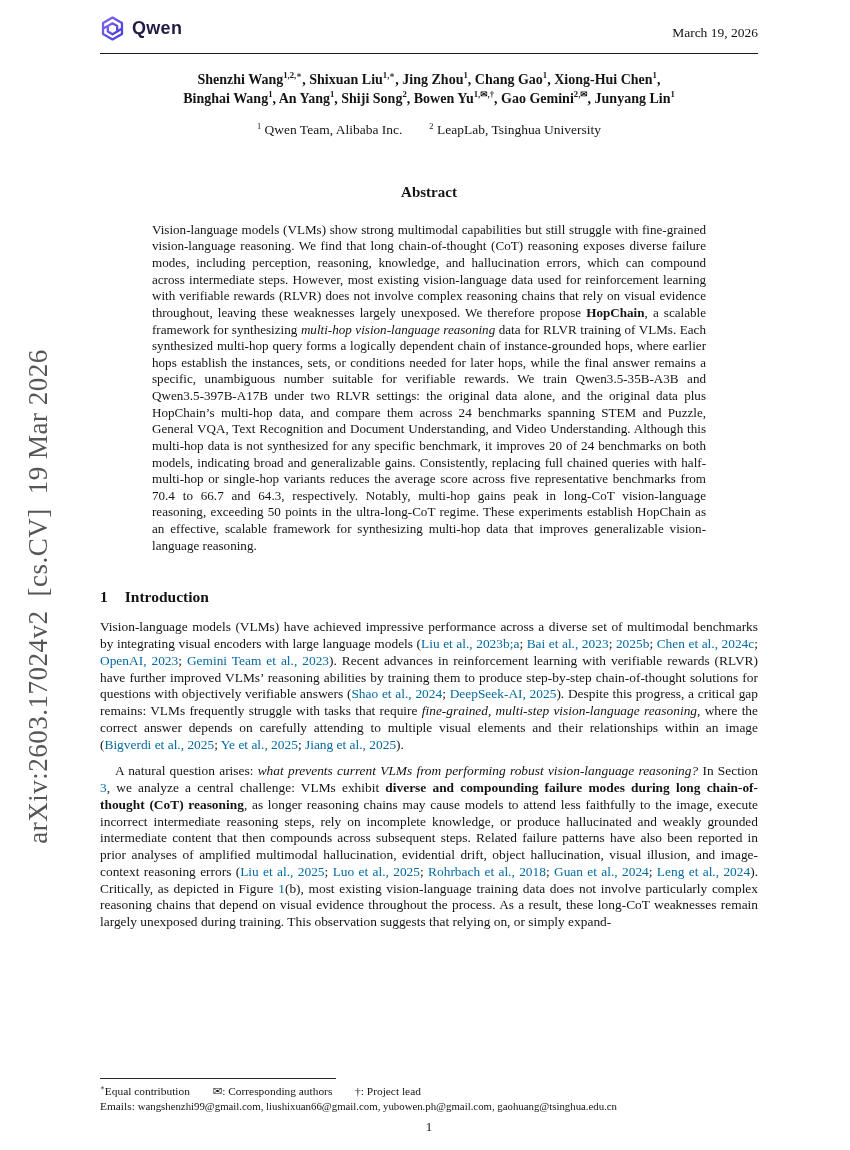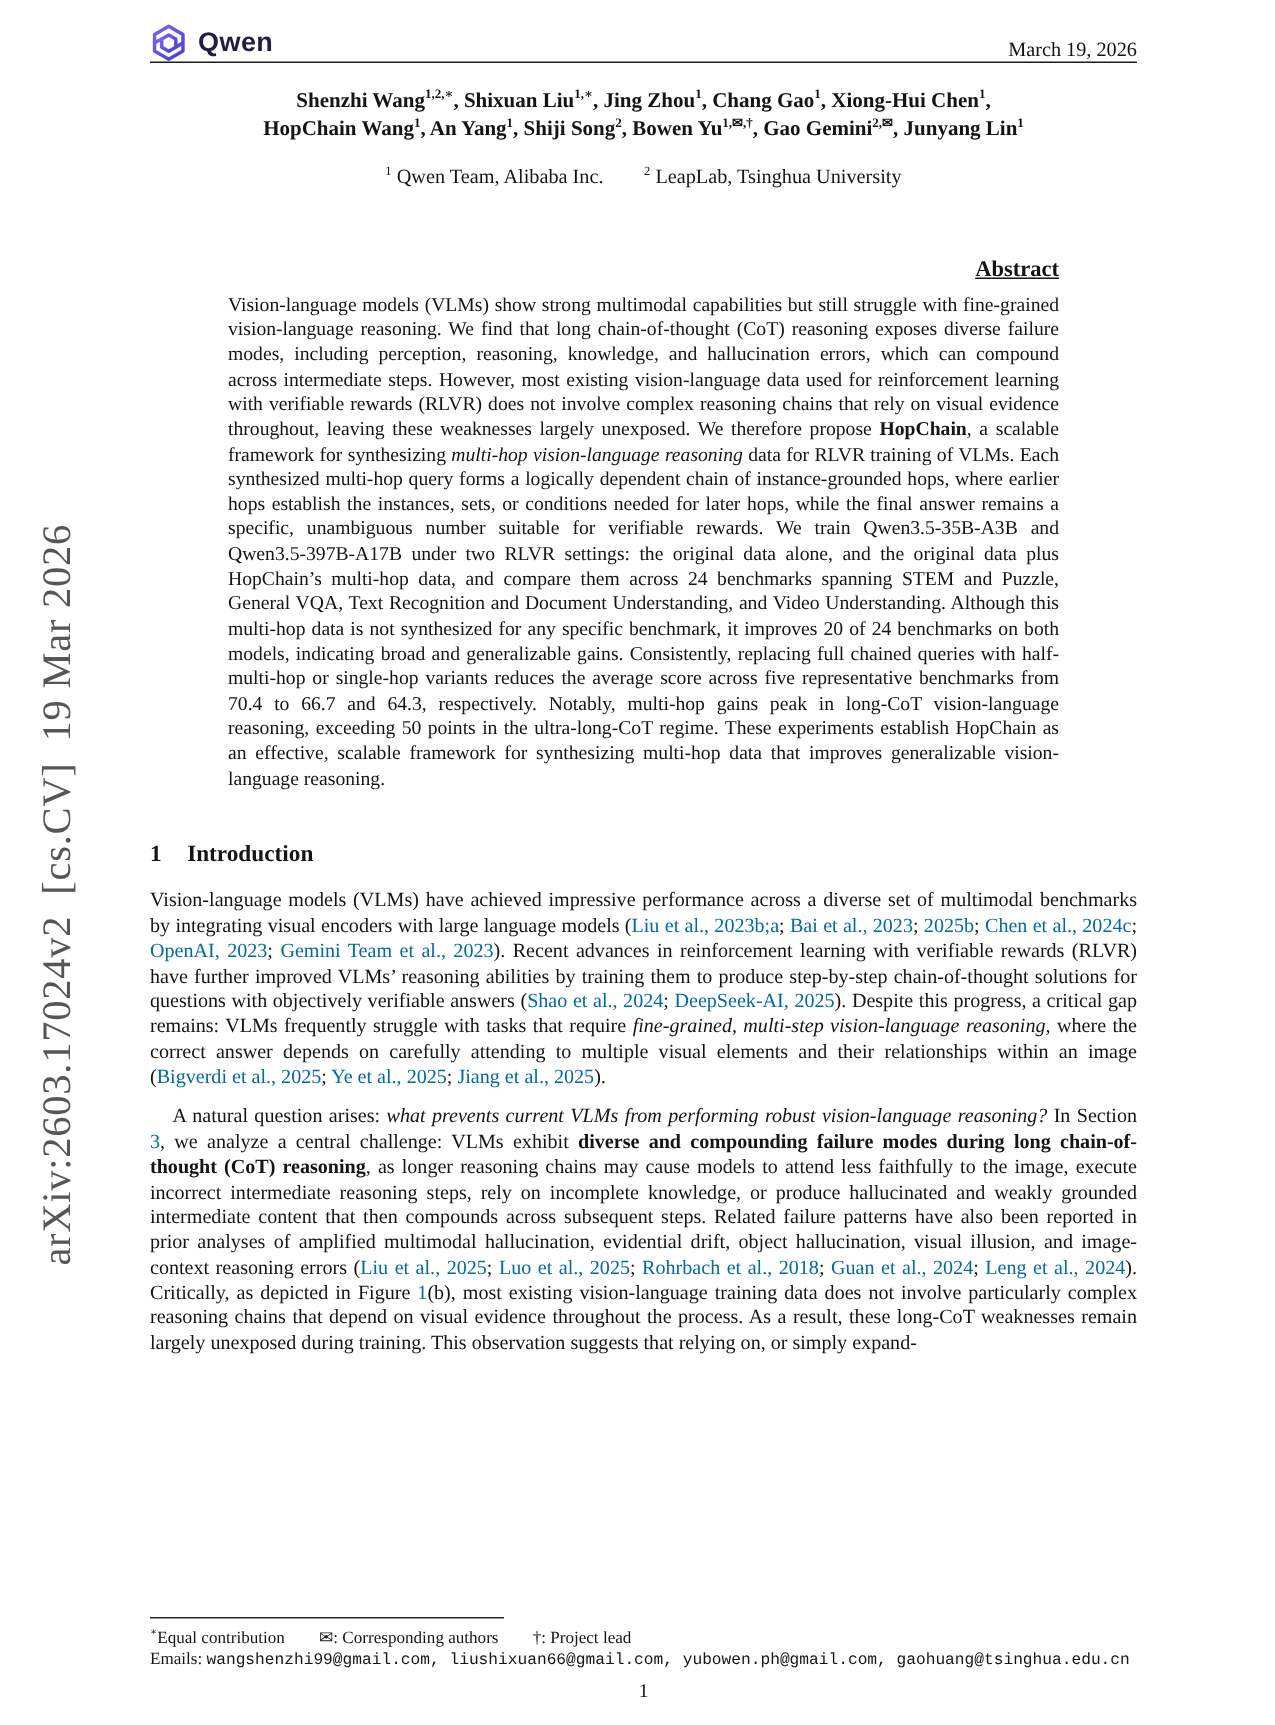--- a/index.html
+++ b/index.html
@@ -7,49 +7,49 @@
     width: 850px; height: 1150px;
     background: #ffffff;
     font-family: "Liberation Serif", "DejaVu Serif", serif;
     color: #141414;
   }
   .page { position: relative; width: 850px; height: 1150px; overflow: hidden; background: #fff; }
 
   .content { position: absolute; left: 100px; right: 92px; top: 16px; height: 1050px; overflow: hidden; }
 
   .header { display: flex; justify-content: space-between; align-items: flex-end;
-            border-bottom: 1.2px solid #1a1a1a; padding-bottom: 0; }
+            border-bottom: 1.2px solid #1a1a1a; padding-bottom: 12px; }
   .logo { display: flex; align-items: center; gap: 7px; }
   .logo-icon { display: block; }
   .logo-text { font-family: "Liberation Sans", "DejaVu Sans", sans-serif; font-weight: 700;
                font-size: 18px; color: #201c46; letter-spacing: .3px; }
   .date { font-size: 13.5px; color: #111; }
 
   .title { margin: 40px auto 0; max-width: 580px; text-align: center;
            font-size: 20.5px; line-height: 1.3; font-weight: 700; }
 
   .authors { margin-top: 17px; text-align: center; }
   .author-line { font-weight: 700; font-size: 14px; line-height: 1.35; }
   .affil { font-size: 13.5px; margin-top: 13px; font-weight: 400; }
   sup { font-size: 62%; line-height: 0; }
 
   .abstract { margin: 46px 52px 0; }
-  .abstract-heading { text-align: right; font-size: 15px; font-weight: 700; margin: 0 0 6px; text-decoration: underline; }
+  .abstract-heading { text-align: center; font-size: 15px; font-weight: 700; margin: 0 0 21px; }
   .abstract-body { margin: 0; font-size: 13.1px; line-height: 1.27; text-align: justify; }
 
   .section-heading { margin: 34px 0 0; font-size: 15.5px; font-weight: 700; }
   .section-title-text { margin-left: 17px; }
 
   .body-para { margin: 13px 0 0; font-size: 13.4px; line-height: 1.25; text-align: justify; }
   .indent { text-indent: 15px; margin-top: 10px; }
 
   .b { font-weight: 700; }
   .i { font-style: italic; margin-top: 22px; }
   .cite { color: #0369a1; }
-  .mono { font-family: Liberation Mono, monospace; font-size: 10.8px; }
+  .mono { font-family: Liberation Serif, serif; font-size: 10.8px; }
 
   .footer { position: absolute; left: 100px; right: 92px; top: 1078px; }
   .footnote-rule { width: 236px; border-top: 1px solid #2a2a2a; margin-bottom: 5px; }
   .footnote-line { font-size: 11.4px; }
   .emails-line { font-size: 11.4px; margin-top: 2px; }
 
   .pageno { position: absolute; top: 1119px; left: 100px; right: 92px; text-align: center; font-size: 13px; }
 
   .arxiv-watermark {
     position: absolute; width: 570px; top: 581px; left: -247px;
@@ -84,21 +84,21 @@
           </g>
         </svg>
         <span class="logo-text">Qwen</span>
       </div>
       <div class="date">March 19, 2026</div>
     </header>
 
 
     <div class="authors">
       <div class="author-line"><span>Shenzhi Wang</span><sup>1,2,∗</sup><span>, Shixuan Liu</span><sup>1,∗</sup><span>, Jing Zhou</span><sup>1</sup><span>, Chang Gao</span><sup>1</sup><span>, Xiong-Hui Chen</span><sup>1</sup><span>,</span></div>
-      <div class="author-line"><span>HopChain Wang</span><sup>1</sup><span>, An Yang</span><sup>1</sup><span>, Shiji Song</span><sup>2</sup><span>, Bowen Yu</span><sup>1,✉,†</sup><span>, Gao Gemini</span><sup>2,✉</sup><span>, Junyang Lin</span><sup>1</sup></div>
+      <div class="author-line"><span>Binghai Wang</span><sup>1</sup><span>, An Yang</span><sup>1</sup><span>, Shiji Song</span><sup>2</sup><span>, Bowen Yu</span><sup>1,✉,†</sup><span>, Gao Gemini</span><sup>2,✉</sup><span>, Junyang Lin</span><sup>1</sup></div>
       <div class="affil"><sup>1</sup><span> Qwen Team, Alibaba Inc.  </span><sup>2</sup><span> LeapLab, Tsinghua University</span></div>
     </div>
 
     <section class="abstract">
       <h2 class="abstract-heading">Abstract</h2>
       <p class="abstract-body"><span>Vision-language models (VLMs) show strong multimodal capabilities but still struggle with fine-grained vision-language reasoning. We find that long chain-of-thought (CoT) reasoning exposes diverse failure modes, including perception, reasoning, knowledge, and hallucination errors, which can compound across intermediate steps. However, most existing vision-language data used for reinforcement learning with verifiable rewards (RLVR) does not involve complex reasoning chains that rely on visual evidence throughout, leaving these weaknesses largely unexposed. We therefore propose </span><span class="b">HopChain</span><span>, a scalable framework for synthesizing </span><span class="i">multi-hop vision-language reasoning</span><span> data for RLVR training of VLMs. Each synthesized multi-hop query forms a logically dependent chain of instance-grounded hops, where earlier hops establish the instances, sets, or conditions needed for later hops, while the final answer remains a specific, unambiguous number suitable for verifiable rewards. We train Qwen3.5-35B-A3B and Qwen3.5-397B-A17B under two RLVR settings: the original data alone, and the original data plus HopChain’s multi-hop data, and compare them across 24 benchmarks spanning STEM and Puzzle, General VQA, Text Recognition and Document Understanding, and Video Understanding. Although this multi-hop data is not synthesized for any specific benchmark, it improves 20 of 24 benchmarks on both models, indicating broad and generalizable gains. Consistently, replacing full chained queries with half-multi-hop or single-hop variants reduces the average score across five representative benchmarks from 70.4 to 66.7 and 64.3, respectively. Notably, multi-hop gains peak in long-CoT vision-language reasoning, exceeding 50 points in the ultra-long-CoT regime. These experiments establish HopChain as an effective, scalable framework for synthesizing multi-hop data that improves generalizable vision-language reasoning.</span></p>
     </section>
 
     <section class="intro">
       <h2 class="section-heading"><span>1</span><span class="section-title-text">Introduction</span></h2>

